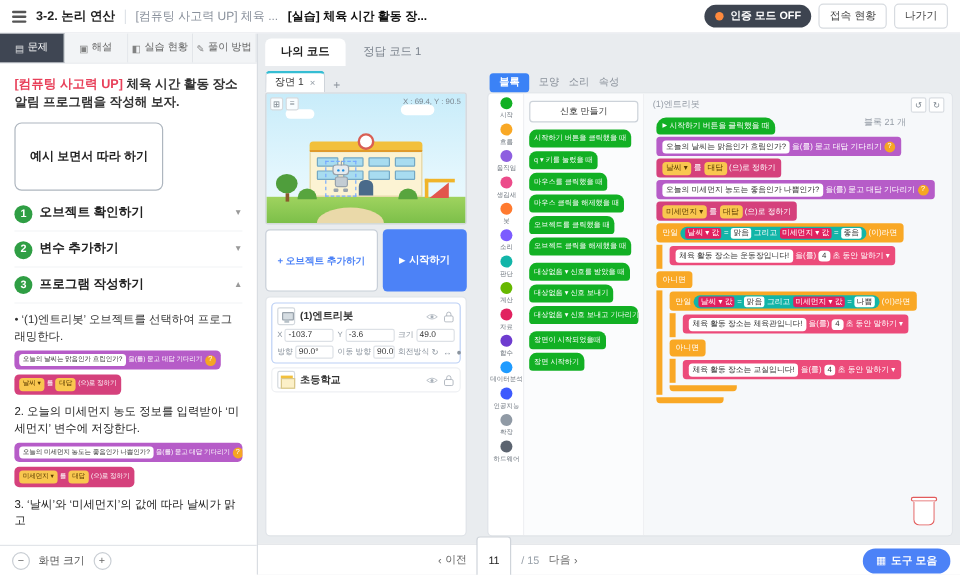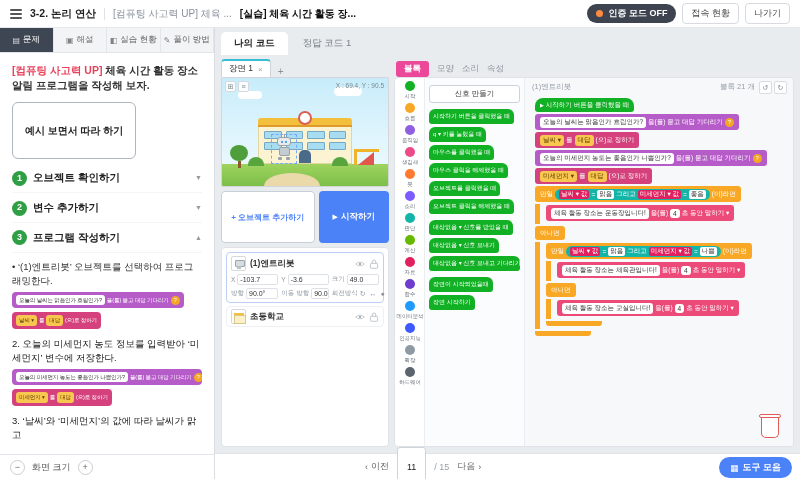--- a/index.html
+++ b/index.html
@@ -60,21 +60,21 @@
   
   .rp { flex:1; display:flex; flex-direction:column; background:#e9ecef; min-width:0; }
   .rp-header { height:27px; display:flex; align-items:stretch; padding:4px 8px 0 6px; gap:2px; flex:none; }
   .code-tab { font-size:9.5px; color:#7a828c; padding:5px 13px 4px; border-radius:5px 5px 0 0; cursor:pointer; }
   .code-tab.active { background:#fff; color:#222; font-weight:bold; }
   .rp-header-right { margin-left:auto; display:flex; gap:5px; align-items:center; padding-bottom:3px; }
   .send-btn { color:#fff; font-size:9px; font-weight:bold; border-radius:4px; padding:4px 10px; background:#3d4450; }
   .reset-btn { color:#fff; font-size:9px; font-weight:bold; border-radius:4px; padding:4px 9px;
     display:flex; gap:3px; align-items:center; background:#4c82f7; }
 
-  .ide { flex:1; display:flex; padding:3px 6px 6px; gap:5px; min-height:0; }
+  .ide { flex:1; display:flex; padding:3px 6px 6px; gap:17px; min-height:0; }
   .stage-col { width:168px; flex:none; display:flex; flex-direction:column; }
   .scene-row { height:19px; display:flex; align-items:flex-end; gap:3px; }
   .scene-tab { background:#fff; border:1px solid #cfd4da; border-bottom:none; border-top:2px solid #35bdd3;
     border-radius:4px 4px 0 0; font-size:8.5px; color:#333; padding:2px 7px; display:flex; gap:5px; align-items:center; cursor:pointer; }
   .scene-x { color:#98a0a9; font-size:8px; }
   .scene-add { font-size:10px; color:#8a919b; padding:0 4px; }
 
   .stage { height:110px; position:relative; overflow:hidden; border:1px solid #d2d6db; border-radius:2px; flex:none;
     background:linear-gradient(#c8ecfa 0%, #e2f6fd 60%, #eef9fe 100%); }
   .stage-tl { position:absolute; top:3px; left:3px; display:flex; gap:2px; z-index:5; }
@@ -136,37 +136,37 @@
   .fld { flex:1; display:flex; align-items:center; gap:2px; min-width:0; }
   .fld-lab { font-size:6.5px; color:#8b949e; flex:none; white-space:nowrap; }
   .fld-val { flex:1; font-size:7px; color:#333; border:1px solid #dde1e6; border-radius:2px; padding:1px 2px;
     background:#fff; white-space:nowrap; overflow:hidden; }
   .rot-ic { font-size:7px; color:#8b949e; letter-spacing:1px; white-space:nowrap; }
   .obj-row { display:flex; align-items:center; gap:4px; padding:2px 4px; border:1px solid #eef0f3; border-radius:4px; }
 
   .ws-col { flex:1; display:flex; flex-direction:column; min-width:0; }
   .ws-tabs { height:19px; display:flex; align-items:flex-end; gap:8px; padding-left:2px; }
   .ws-tab { font-size:8.5px; color:#8a919b; cursor:pointer; padding:2px 0; }
-  .ws-tab.active { background:#ec4899; color:#fff; border-radius:3px; padding:2px 8px; font-weight:bold; }
+  .ws-tab.active { background:#3b82f6; color:#fff; border-radius:3px; padding:2px 8px; font-weight:bold; }
   .ws-main { flex:1; display:flex; background:#fff; border:1px solid #dfe3e8; border-radius:4px; overflow:hidden; min-height:0; }
   .cats { width:30px; flex:none; border-right:1px solid #ecedf0; display:flex; flex-direction:column;
     align-items:center; padding-top:3px; overflow:hidden; }
   .cat { display:flex; flex-direction:column; align-items:center; margin-bottom:2px; cursor:pointer; }
   .cat-dot { width:10px; height:10px; border-radius:50%; background:#ccc; }
   .cat-label { font-size:6px; color:#6b737c; margin-top:1px; white-space:nowrap; transform:scale(.9); }
   .palette { width:100px; flex:none; border-right:1px solid #ecedf0; padding:4px; overflow:hidden; background:#fbfcfd; }
   .signal-btn { width:100%; border:1px solid #ccd2d9; border-radius:3px; background:#fff; font-size:7.5px;
     color:#333; padding:3px 0; text-align:center; }
   .pgroup { margin-top:6px; }
   .pblock { background:#12b024; color:#fff; font-size:6px; padding:3px 4px; border-radius:6px 6px 3px 3px;
     margin-bottom:3px; width:fit-content; max-width:100%; white-space:nowrap; overflow:hidden; cursor:grab; }
 
   .canvas { flex:1; position:relative; background:#f6f8fa; min-width:0; overflow:hidden; }
   .cv-obj { position:absolute; top:4px; left:7px; font-size:7.5px; color:#959ca6; }
-  .cv-count { position:absolute; top:4px; right:38px; font-size:7.5px; color:#959ca6; }
+  .cv-count { position:absolute; top:19px; right:38px; font-size:7.5px; color:#959ca6; }
   .cv-tools { position:absolute; top:3px; right:6px; display:flex; gap:2px; }
   .cv-tools button { width:13px; height:13px; border:1px solid #d9dde2; background:#fff; border-radius:2px;
     font-size:7px; color:#7c858e; display:flex; align-items:center; justify-content:center; }
   .code { position:absolute; top:20px; left:10px; font-size:6.5px; }
   .crow { display:flex; align-items:center; gap:2px; color:#fff; padding:2.5px 5px; border-radius:3px;
     width:fit-content; margin-bottom:2px; white-space:nowrap; cursor:grab; }
   .crow.hat { background:#12b024; border-radius:8px 8px 3px 3px; }
   .crow.ifr, .crow.elser { background:#f9a825; }
   .crow.say { background:#ec4b7a; }
   .cond { background:#12b5a8; border-radius:7px; padding:1px 4px; display:flex; gap:2px; align-items:center; }

